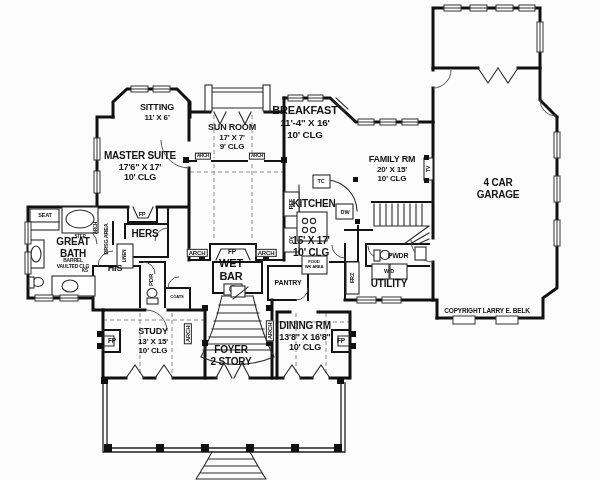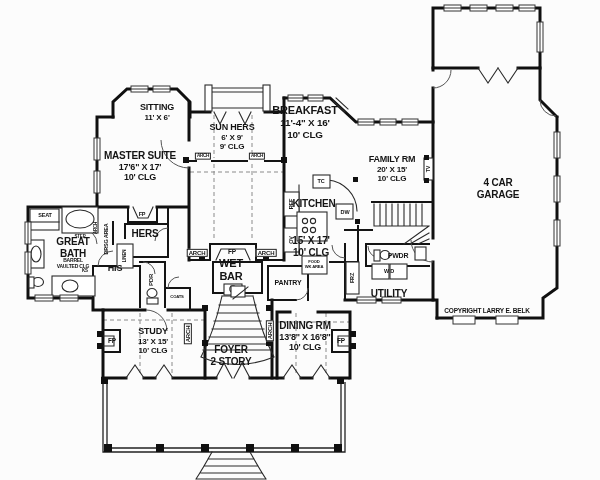--- a/index.html
+++ b/index.html
@@ -220,22 +220,22 @@
 <div class="L s9" style="left:157px;top:112px">
   <div>SITTING</div>
   <div class="dims">11' X 6'</div>
 </div>
 <div class="L s10" style="left:140px;top:167px">
   <div>MASTER SUITE</div>
   <div class="dims">17'6" X 17'</div>
   <div class="dims">10' CLG</div>
 </div>
 <div class="L s9" style="left:232px;top:137px">
-  <div>SUN HERS</div>
-  <div class="dims">6' X 9'</div>
+  <div>SUN ROOM</div>
+  <div class="dims">17' X 7'</div>
   <div class="dims">9' CLG</div>
 </div>
 <div class="L s75" style="left:305px;top:122px">
   <div>BREAKFAST</div>
   <div class="dims">11'-4" X 16'</div>
   <div class="dims">10' CLG</div>
 </div>
 <div class="L s9" style="left:392px;top:169px">
   <div>FAMILY RM</div>
   <div class="dims">20' X 15'</div>
@@ -280,21 +280,21 @@
   <div class="dims">13'8" X 16'8"</div>
   <div class="dims">10' CLG</div>
 </div>
 <div class="L s75" style="left:231px;top:270px">
   <div>WET</div>
   <div>BAR</div>
 </div>
 <div class="L s7" style="left:288px;top:283px">
   <div>PANTRY</div>
 </div>
-<div class="L s8" style="left:389px;top:294px">
+<div class="L s8" style="left:389px;top:284px">
   <div>UTILITY</div>
 </div>
 <div class="L s7" style="left:398px;top:256px">
   <div>PWDR</div>
 </div>
 <div class="L s65" style="left:487px;top:311px">
   <div>COPYRIGHT LARRY E. BELK</div>
 </div>
 
 <div class="L s55" style="left:45px;top:215px">

